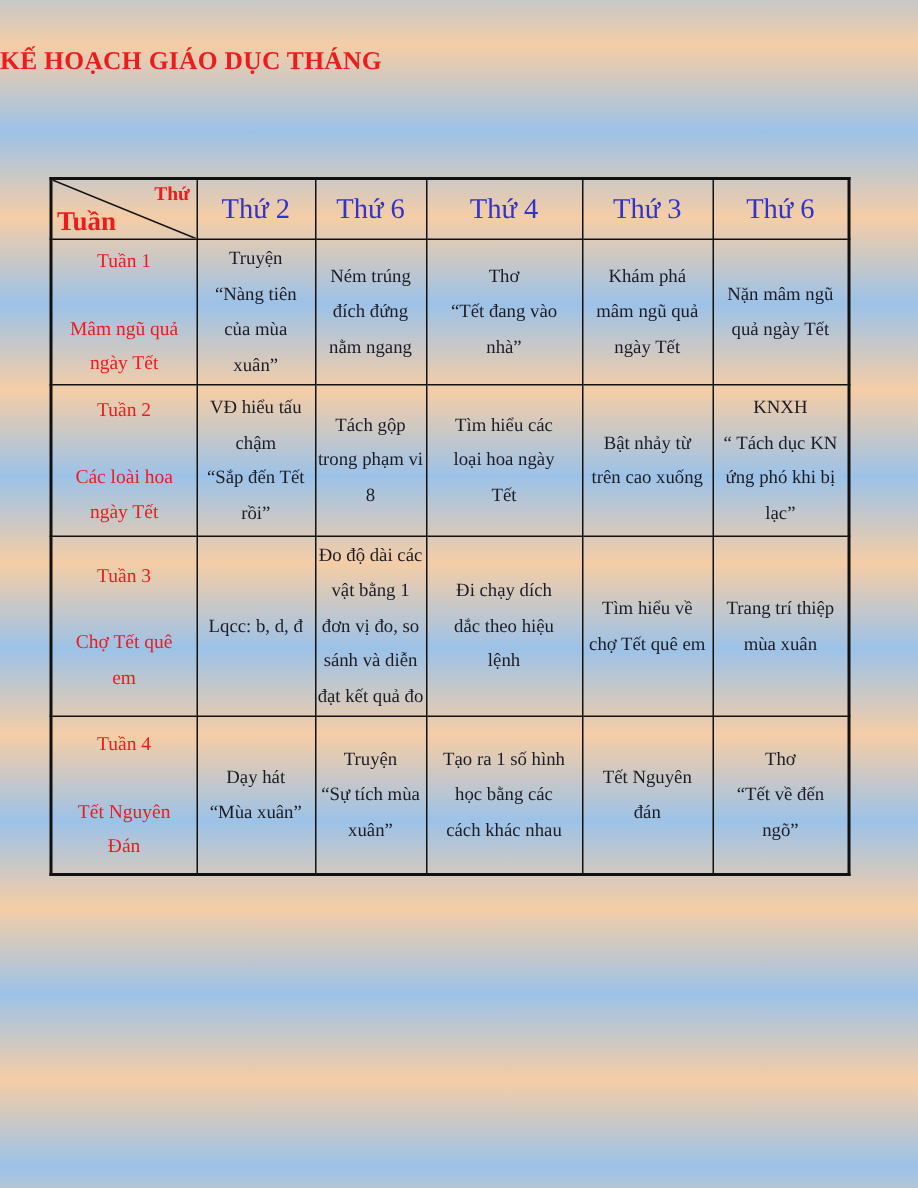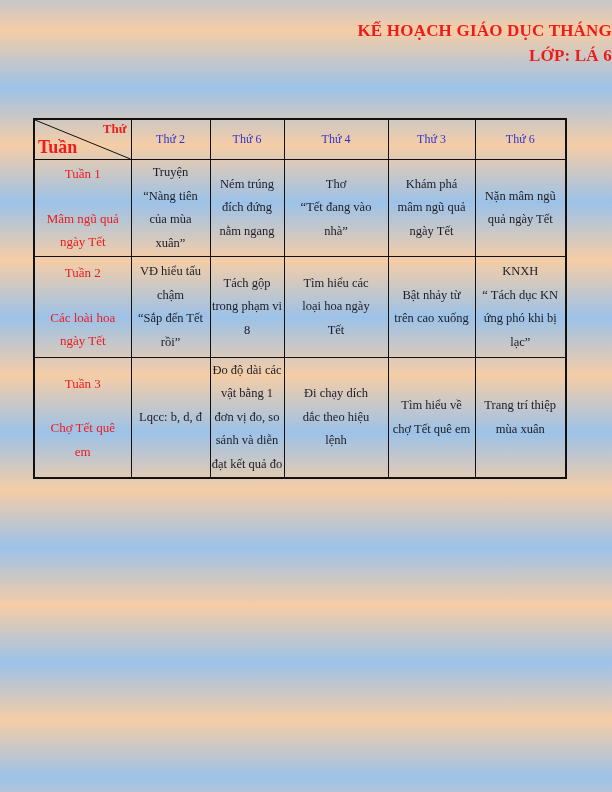--- a/index.html
+++ b/index.html
@@ -17,24 +17,24 @@
       180deg,
       #f5cda6 30px,
       #9cc2e8 87.5px,
       #f5cda6 145px
     );
   }
 
   
   .title-block {
     position: absolute;
-    top: 18px;
+    top: 28px;
     left: 0;
     width: 100%;
-    text-align: right;
+    text-align: left;
     color: #ee1b1b;
     font-weight: bold;
     font-size: 17px;
     line-height: 25px;
     letter-spacing: 0.2px;
   }
 
   
   table.schedule {
     position: absolute;
@@ -54,21 +54,21 @@
     text-align: center;
     vertical-align: middle;
     font-weight: normal;
   }
 
   
   tr.head-row th { height: 39px; }
   th.day-header {
     color: #3232cc;
     font-weight: bold;
-    font-size: 12px;
+    font-size: 19px;
   }
 
   
   th.corner-cell {
     position: relative;
     overflow: hidden;
   }
   th.corner-cell svg.diag {
     position: absolute;
     inset: 0;
@@ -120,21 +120,20 @@
   tr.week-row-2 > * { height: 119px; }
   tr.week-row-3 > * { height: 104px; }
 </style>
 </head>
 <body>
 
 <div class="page">
 
   <div class="title-block">
     <div>KẾ HOẠCH GIÁO DỤC THÁNG</div>
-    <div>LỚP: LÁ 6</div>
   </div>
 
   <table class="schedule">
     <colgroup>
       <col style="width:97px">
       <col style="width:79px">
       <col style="width:74px">
       <col style="width:104px">
       <col style="width:87px">
       <col style="width:91px">
@@ -217,16 +216,36 @@
 đạt kết quả đo</td>
       <td class="activity-cell">Đi chạy dích
 dắc theo hiệu
 lệnh</td>
       <td class="activity-cell">Tìm hiểu về
 chợ Tết quê em</td>
       <td class="activity-cell">Trang trí thiệp
 mùa xuân</td>
     </tr>
 
+    <tr class="week-row-3">
+      <th class="week-cell">
+        <div class="week-label">Tuần 4</div>
+        <div class="week-topic">Tết Nguyên
+Đán</div>
+      </th>
+      <td class="activity-cell">Dạy hát
+“Mùa xuân”</td>
+      <td class="activity-cell">Truyện
+“Sự tích mùa
+xuân”</td>
+      <td class="activity-cell">Tạo ra 1 số hình
+học bằng các
+cách khác nhau</td>
+      <td class="activity-cell">Tết Nguyên
+đán</td>
+      <td class="activity-cell">Thơ
+“Tết về đến
+ngõ”</td>
+    </tr>
   </tbody>
     </table>
 
 </div>
 
 </body></html>

